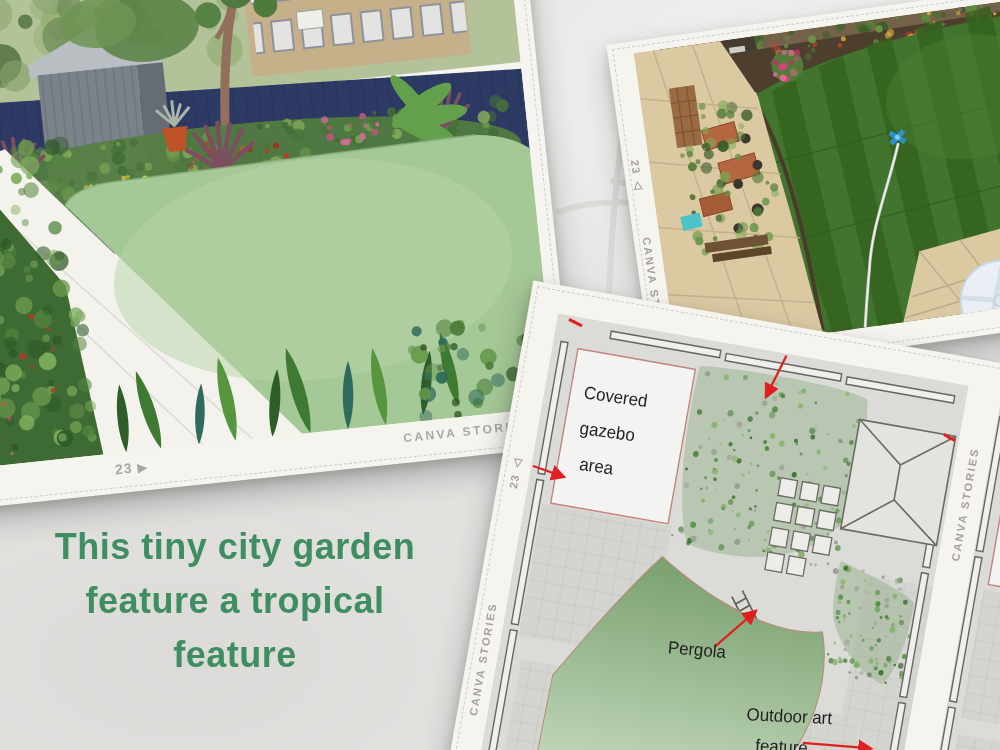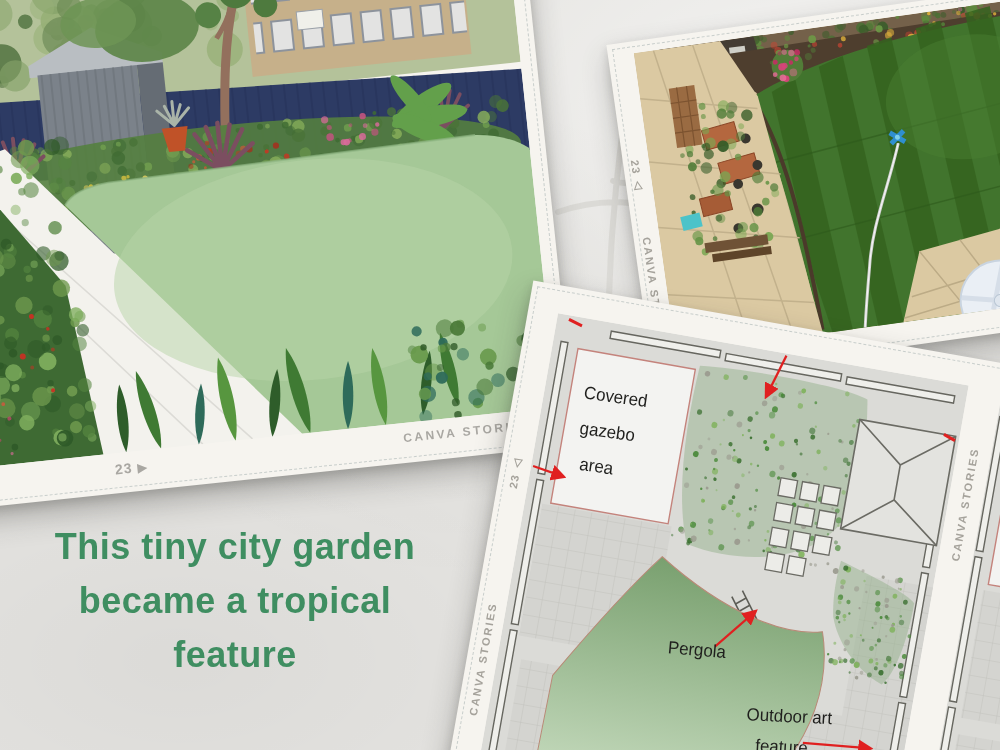--- a/index.html
+++ b/index.html
@@ -1144,17 +1144,17 @@
         <rect x="16" y="190" width="124" height="124" fill="#d4d4d0"></rect>
           <rect x="16" y="190" width="124" height="124" fill="url(#grid2)" opacity=".8"></rect>
         <rect x="16" y="330" width="124" height="150" fill="#d4d4d0"></rect>
           <rect x="16" y="330" width="124" height="150" fill="url(#grid2)" opacity=".8"></rect>
       </svg>
     </div>
   </div>
 
   <div class="headline">
     <span>This tiny city garden</span>
-    <span>became a tropical</span>
+    <span>feature a tropical</span>
     <span>feature</span>
   </div>
 
 </div>
 
 </body></html>

